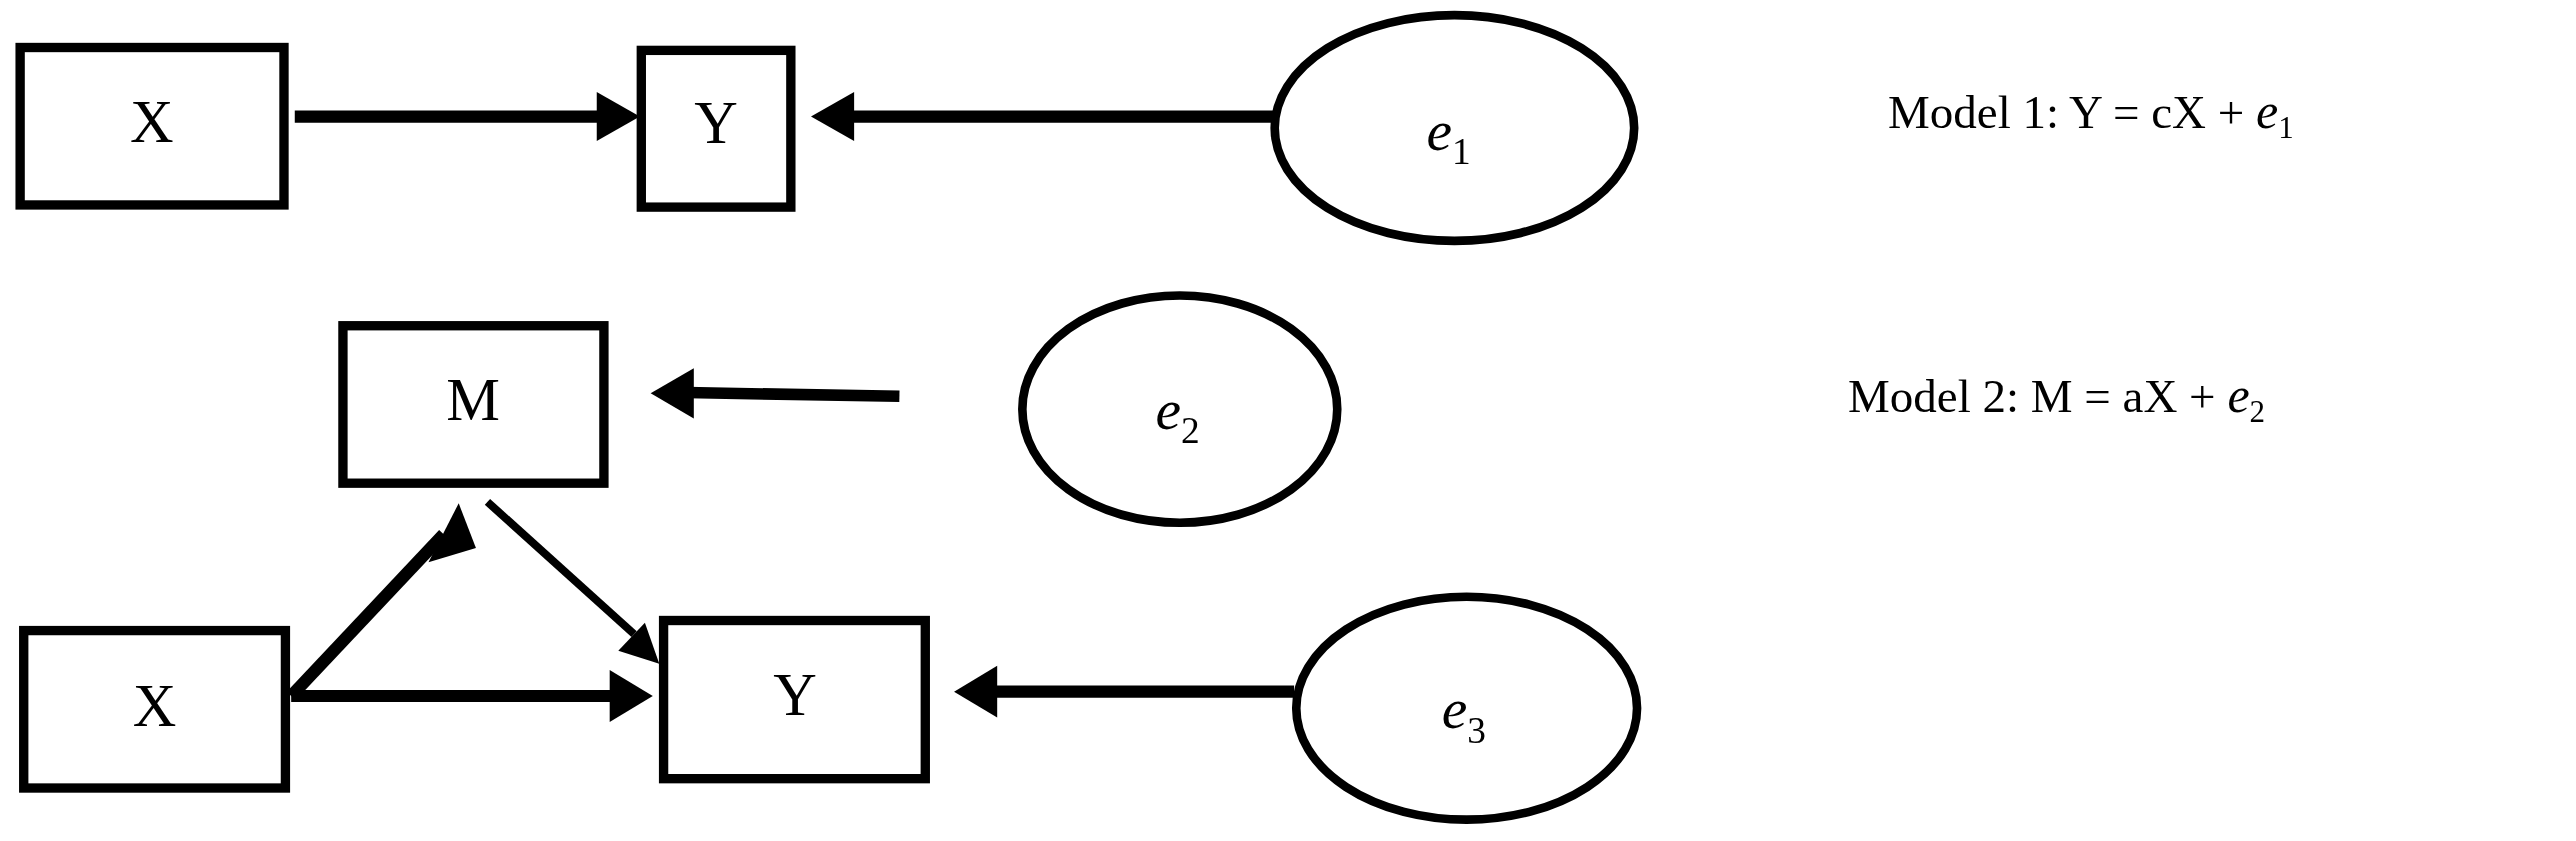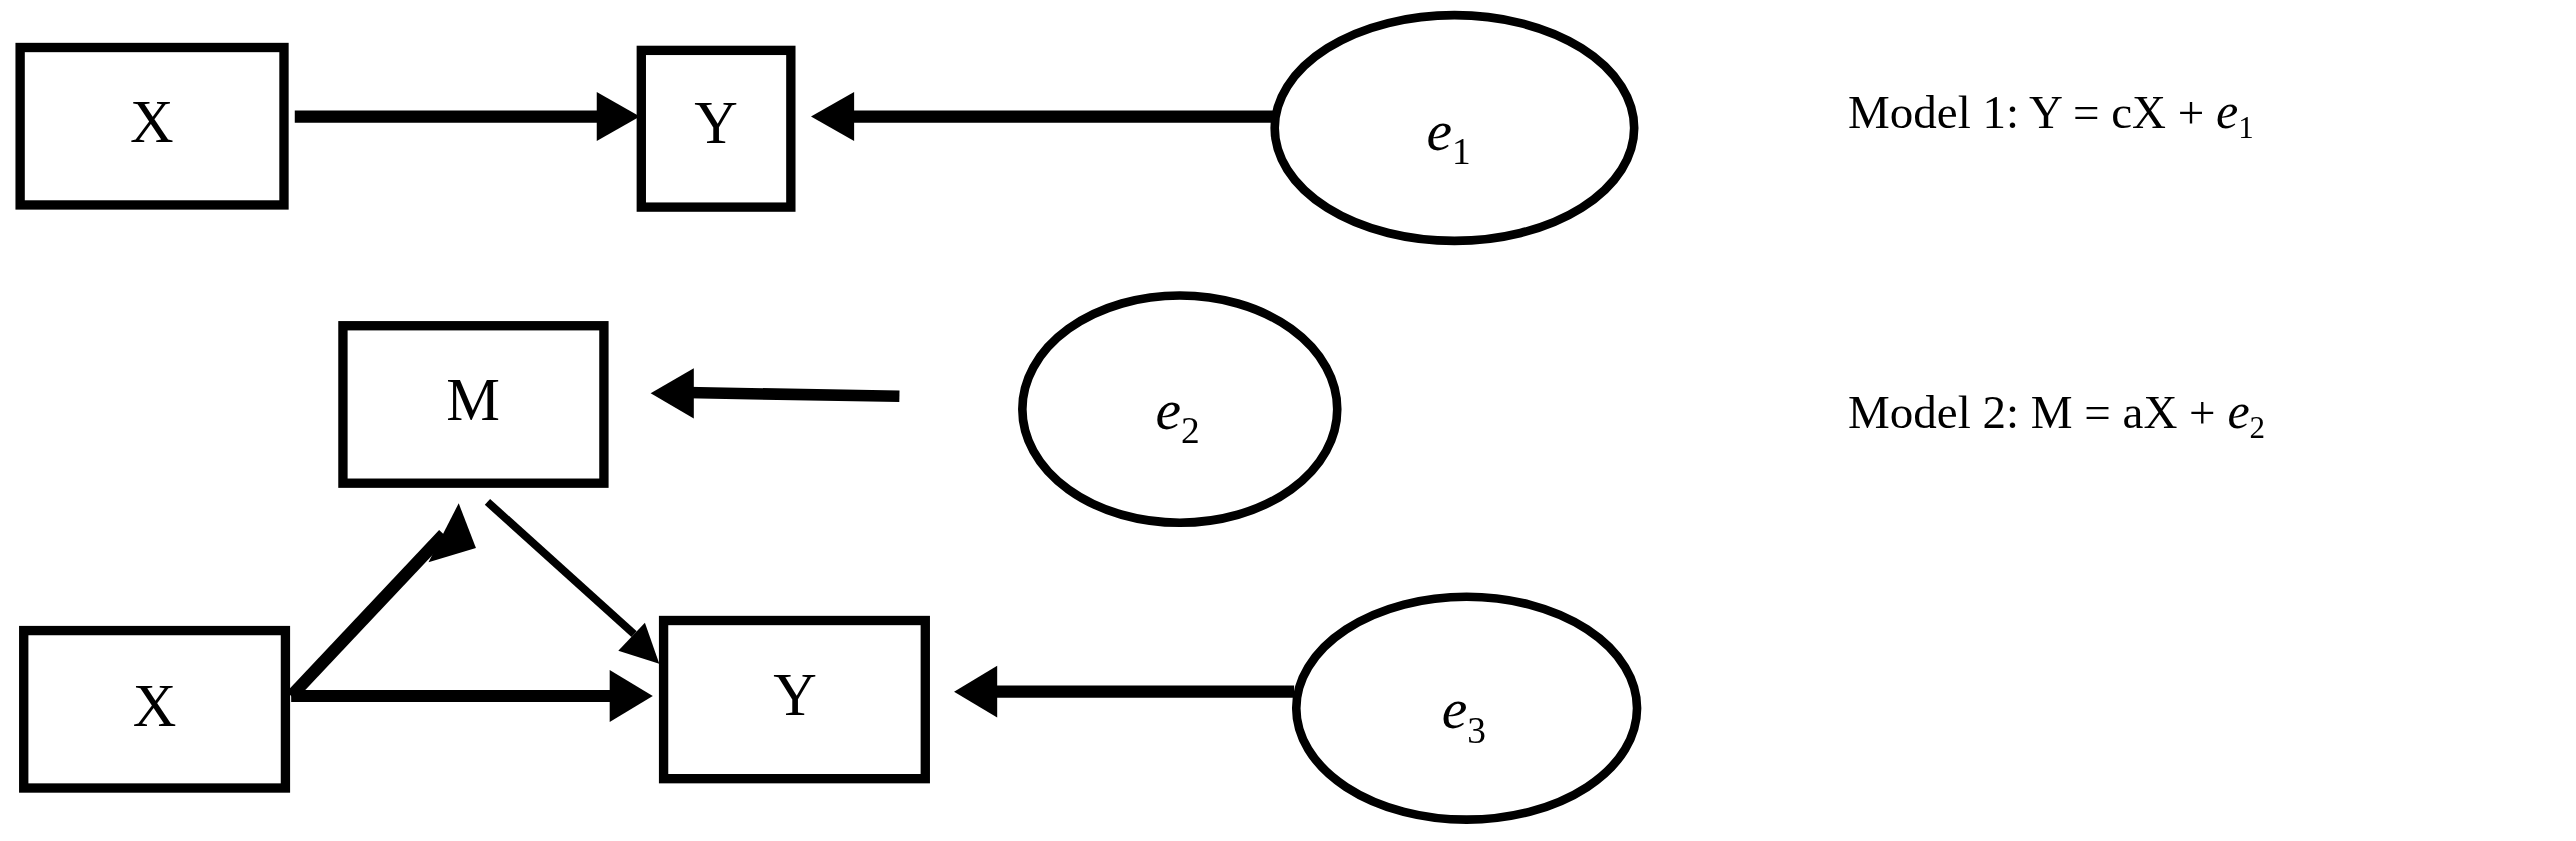--- a/index.html
+++ b/index.html
@@ -61,22 +61,22 @@
   }
   .eq-line .sub {
     font-style: italic;
     font-size: 50px;
   }
   .eq-line sub {
     font-style: normal;
     font-size: 0.62em;
     vertical-align: -0.32em;
   }
-  #eq1 { top: 86px; }
-  #eq2 { top: 386px; }
+  #eq1 { top: 86px; margin-left: 40px; }
+  #eq2 { top: 370px; }
   #eq3 { top: 654px; }
 </style>
 </head>
 <body>
 
 <div id="canvas">
 
   <svg class="diagram" viewBox="0 0 3583 1171" xmlns="http://www.w3.org/2000/svg">
 
     <g>

